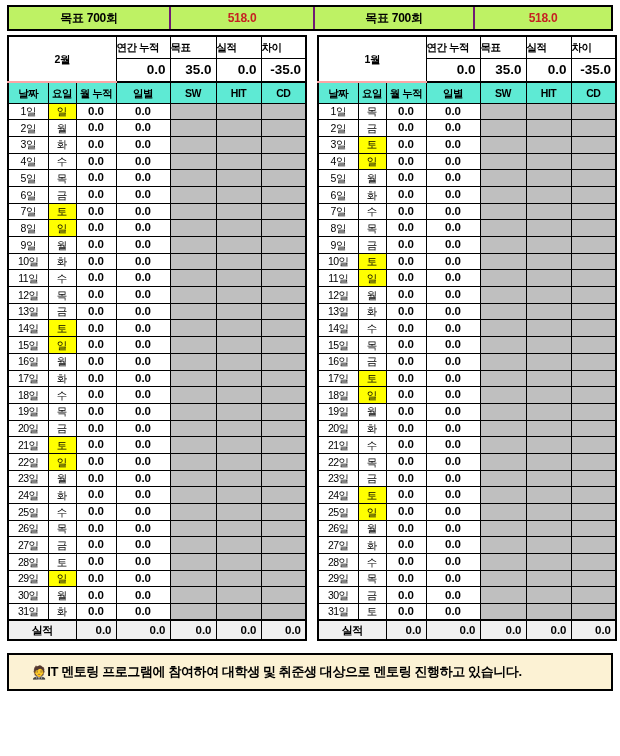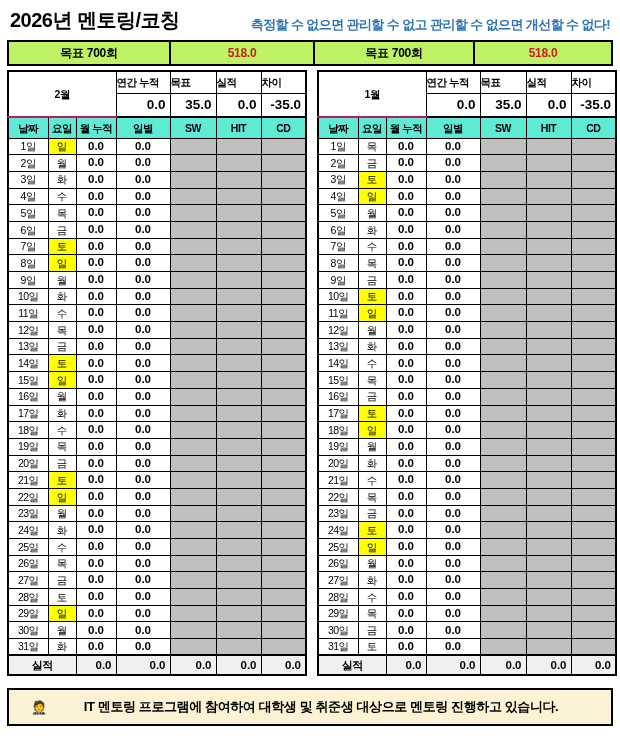--- a/index.html
+++ b/index.html
@@ -10,60 +10,56 @@
   
   .top-bar { display: flex; align-items: flex-end; padding: 2px 3px 6px 3px; }
   .page-title { font-size: 20px; font-weight: bold; letter-spacing: -0.5px; }
   .quote { margin-left: auto; font-size: 13px; font-weight: bold; color: #2E74B5; letter-spacing: -0.6px; }
 
   
   .goal-bar { display: grid; grid-template-columns: 160px 144px 160px 1fr;
     border: 2px solid #000; height: 26px; }
   .goal-cell { display: flex; align-items: center; justify-content: center;
     font-size: 12px; font-weight: bold; letter-spacing: -0.3px; background: #bef264; }
-  .goal-cell + .goal-cell { border-left: 2px solid #000000; }
+  .goal-cell + .goal-cell { border-left: 2px solid #701a75; }
   .goal-cell.value { color: #C62222; }
 
   
   .tables { display: flex; gap: 10px; margin-top: 4px; }
   table { border-collapse: collapse; table-layout: fixed; width: 298px; border: 2px solid #000; }
   td { border: 1px solid #000; line-height: 1; overflow: hidden; white-space: nowrap; }
 
   td.month-cell { font-size: 17px; font-weight: bold; text-align: center; letter-spacing: -0.5px; }
   tr.summary-head td { height: 22px; font-size: 10.5px; font-weight: bold; letter-spacing: -0.5px; }
   tr.summary-vals td { height: 24px; font-size: 13.5px; font-weight: bold; text-align: right; padding-right: 4px; border-bottom: 2px solid #000; }
-  td.month-cell { border-bottom: 2px solid #be185d; }
+  td.month-cell { border-bottom: 2px solid #fca5a5; }
   tr.col-head td { height: 21px; font-size: 10.5px; font-weight: bold; text-align: center; letter-spacing: -0.5px; background: #5eead4; }
 
   tr.day-row td { height: 16.7px; text-align: center; }
   tr.day-row td.date { font-size: 10.5px; letter-spacing: -0.5px; }
   tr.day-row td.dow  { font-size: 10.5px; }
   tr.day-row td.dow.weekend { background: #FFFF00; }
   tr.day-row td.val  { font-size: 11.5px; font-weight: bold; }
   tr.day-row td.gray { background: #BFBFBF; }
 
   tr.total-row td { height: 20px; font-size: 11.5px; font-weight: bold; background: #F0F0F0; border-top: 2px solid #000; }
   tr.total-row td.label { text-align: center; font-size: 11px; letter-spacing: -0.5px; }
   tr.total-row td.tval { text-align: right; padding-right: 4px; }
 
   
   .footer { margin-top: 12px; height: 38px; border: 2px solid #000; background: #FCF2D4;
     display: flex; align-items: center; }
   .footer-icon { margin-left: 22px; font-size: 13px; }
-  .footer-text { flex: 1; text-align: center; font-size: 13px; font-weight: bold; letter-spacing: -0.4px; padding-right: 16px; }
+  .footer-text { flex: 1; text-align: left; font-size: 13px; font-weight: bold; letter-spacing: -0.4px; padding-right: 16px; }
 </style>
 </head>
 <body>
 
 <div class="page">
 
-  <div class="top-bar">
-    <div class="page-title">2026년 멘토링/코칭</div>
-    <div class="quote">측정할 수 없으면 관리할 수 없고 관리할 수 없으면 개선할 수 없다!</div>
-  </div>
 
   <div class="goal-bar">
     <div class="goal-cell">목표 700회</div>
     <div class="goal-cell value">518.0</div>
     <div class="goal-cell">목표 700회</div>
     <div class="goal-cell value">518.0</div>
   </div>
 
   <div class="tables">
 

